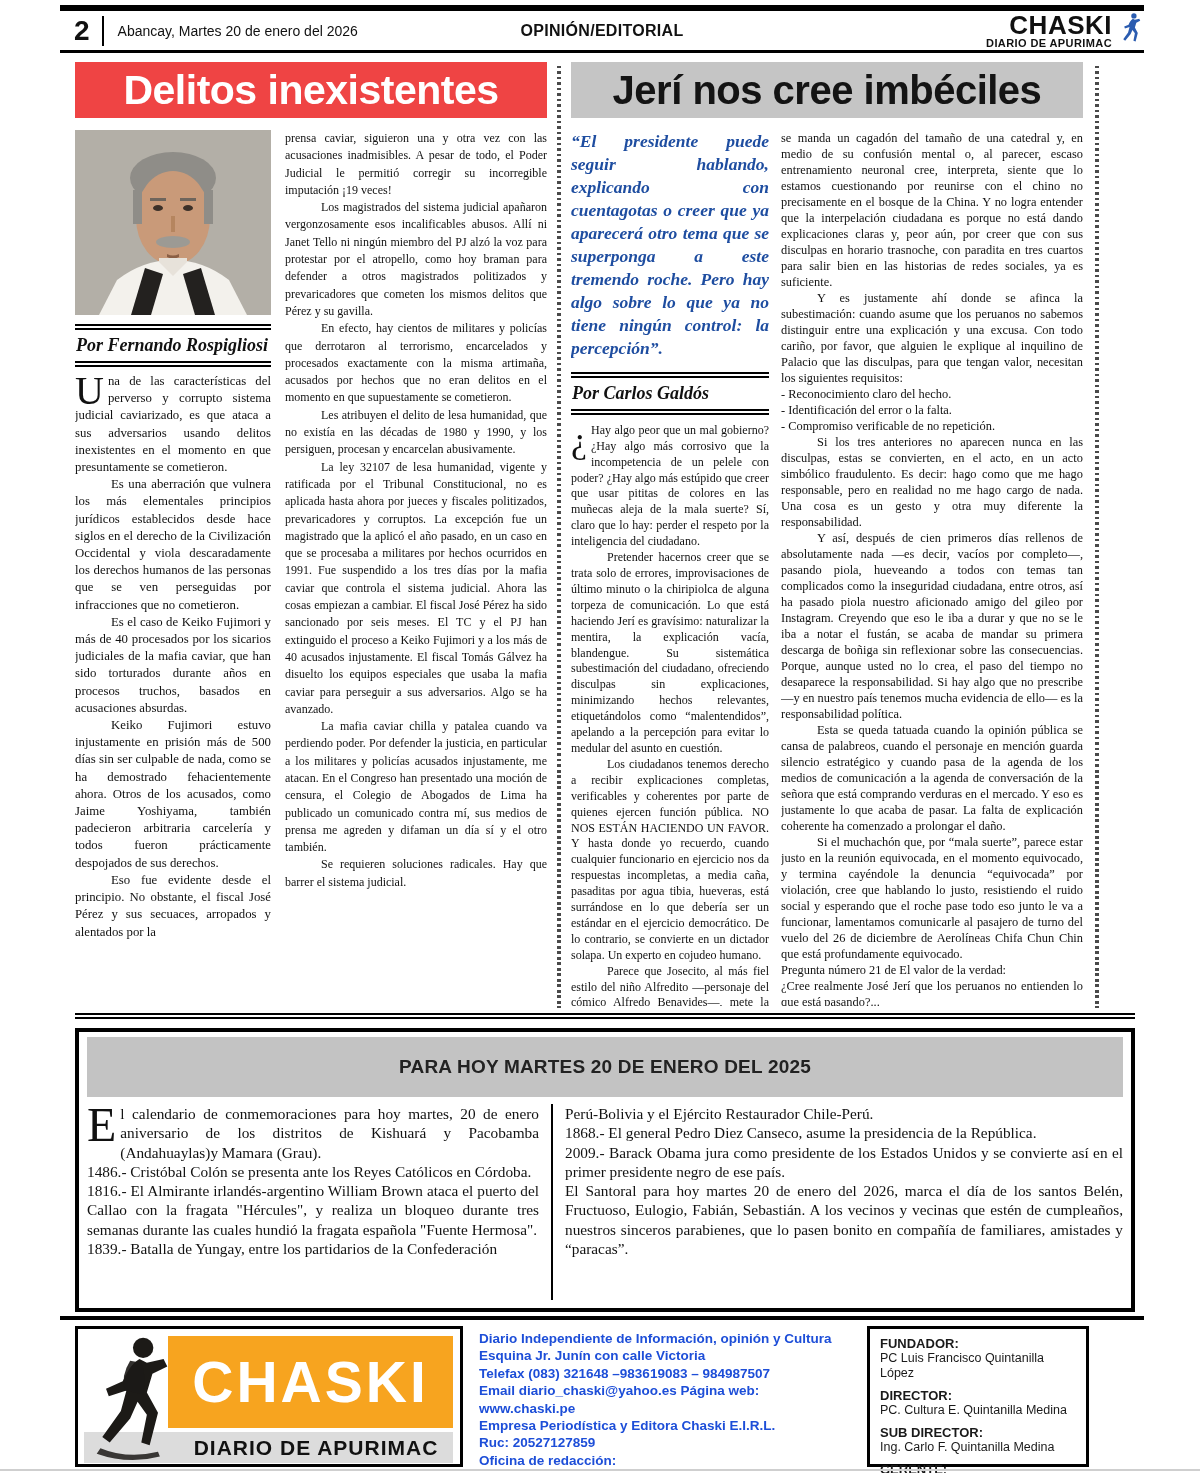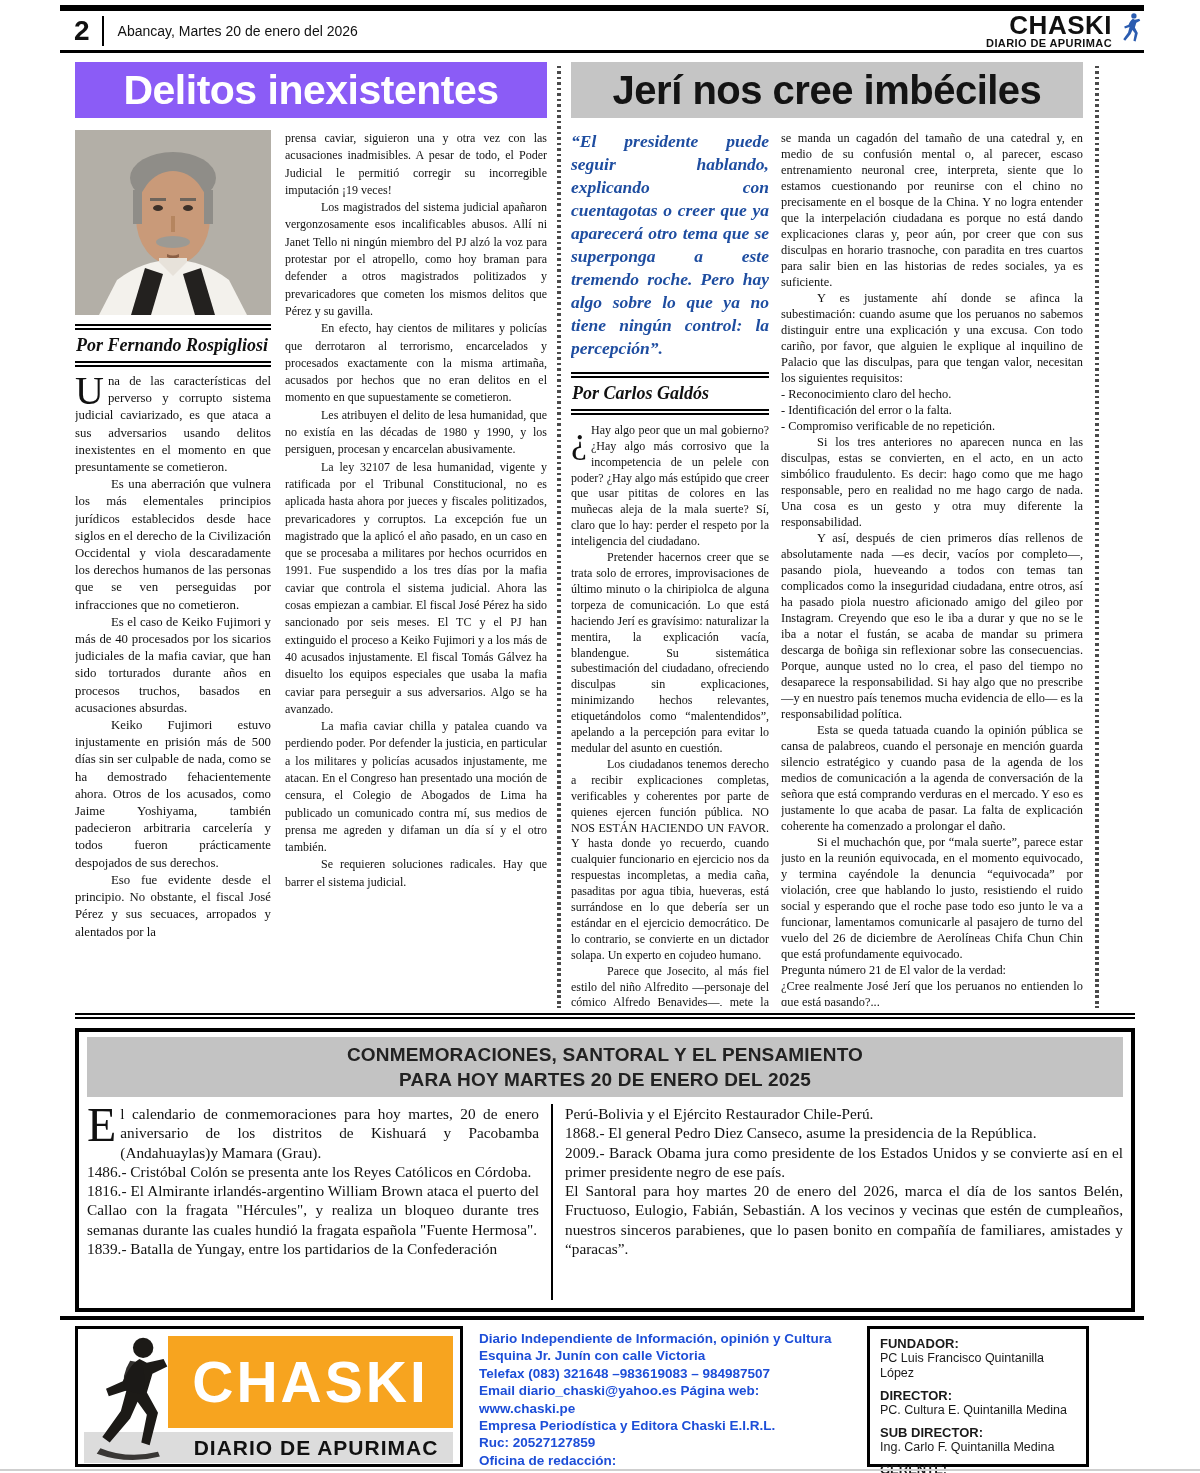--- a/index.html
+++ b/index.html
@@ -23,21 +23,21 @@
   .brand-name { font-weight:bold; font-size:26px; line-height:24px; letter-spacing:.5px; }
   .brand-sub { font-size:11px; font-weight:600; letter-spacing:.4px; }
   
   .articles { position:absolute; left:75px; right:65px; top:62px; height:946px; display:flex; }
   .article { display:flex; flex-direction:column; }
   .article.leftA { width:472px; }
   .article.rightA { width:512px; }
   .vdot { width:4px; margin:4px 10px 0 10px; background-image:repeating-linear-gradient(to bottom,#4a4a4a 0 2.5px,transparent 2.5px 5.5px); }
   .vdot.edge { margin-left:12px; }
   .title-bar { height:56px; display:flex; align-items:center; justify-content:center; font-family:"Liberation Sans",sans-serif; font-weight:bold; white-space:nowrap; letter-spacing:-.5px; }
-  .title-bar.blue { background:#8b5cf6; color:#fff; font-size:41px; }
+  .title-bar.blue { background:#ef4444; color:#fff; font-size:41px; }
   .title-bar.gray { background:#c5c5c5; color:#141414; font-size:40px; }
   .cols { display:flex; margin-top:12px; height:876px; overflow:hidden; }
   .leftA .colA { width:196px; margin-right:14px; display:flex; flex-direction:column; }
   .leftA .colB { width:262px; }
   .rightA .colA { width:198px; margin-right:12px; display:flex; flex-direction:column; }
   .rightA .colB { width:302px; }
   .photo { width:196px; height:185px; margin-bottom:7px; }
   .dbl { height:6px; border-top:2px solid #000; border-bottom:2px solid #000; margin:2px 0; }
   .byline { font-weight:bold; font-style:italic; font-size:18px; padding:3px 1px; }
   .quote { color:#1e4da0; font-weight:bold; font-style:italic; font-size:17.5px; line-height:23px; text-align:justify; margin-bottom:10px; }
@@ -85,20 +85,21 @@
 </head>
 <body>
 
 <div id="page">
 
   <div class="topbar"></div>
   <div class="header-row">
     <div class="pagenum">2</div>
     <div class="vdiv"></div>
     <div class="hdate">Abancay, Martes 20 de enero del 2026</div>
+    <div class="hsection">OPINIÓN/EDITORIAL</div>
     <div class="brand">
       <div class="brand-text">
         <div class="brand-name">CHASKI</div>
         <div class="brand-sub">DIARIO DE APURIMAC</div>
       </div>
       <span>
         <svg width="26" height="34" viewBox="0 0 100 140">
           <g fill="#2b5cb0">
             <circle cx="62" cy="16" r="11"></circle>
             <path d="M58 28 C48 34 44 44 40 52 L22 60 L25 68 L44 62 L38 84 L18 112 L26 118 L48 92 L56 74 L66 88 L60 118 L69 121 L78 86 L66 64 L72 44 L88 36 L84 28 L66 32 Z"></path>
@@ -197,21 +198,20 @@
       </div>
     </div>
 
     <div class="vdot edge"></div>
   </div>
 
   <div class="end-rule"></div>
 
   <div class="commem-box">
     <div class="commem-head">
-      <div>CONMEMORACIONES, SANTORAL Y EL PENSAMIENTO</div>
       <div>PARA  HOY MARTES 20 DE ENERO DEL 2025</div>
     </div>
     <div class="commem-body">
       <div class="commem-col cleft">
         <p><span class="dropcap dc3">E</span><span>l calendario de conmemoraciones para hoy martes, 20 de enero aniversario de los distritos de Kishuará y Pacobamba (Andahuaylas)y Mamara (Grau).</span></p>
         <p>1486.- Cristóbal Colón se presenta ante los Reyes Católicos en Córdoba.</p>
         <p>1816.- El Almirante irlandés-argentino William Brown ataca el puerto del Callao con la fragata "Hércules", y realiza un bloqueo durante tres semanas durante las cuales hundió la fragata española "Fuente Hermosa".</p>
         <p>1839.- Batalla de Yungay, entre los partidarios de la Confederación</p>
       </div>
       <div class="commem-div"></div>

